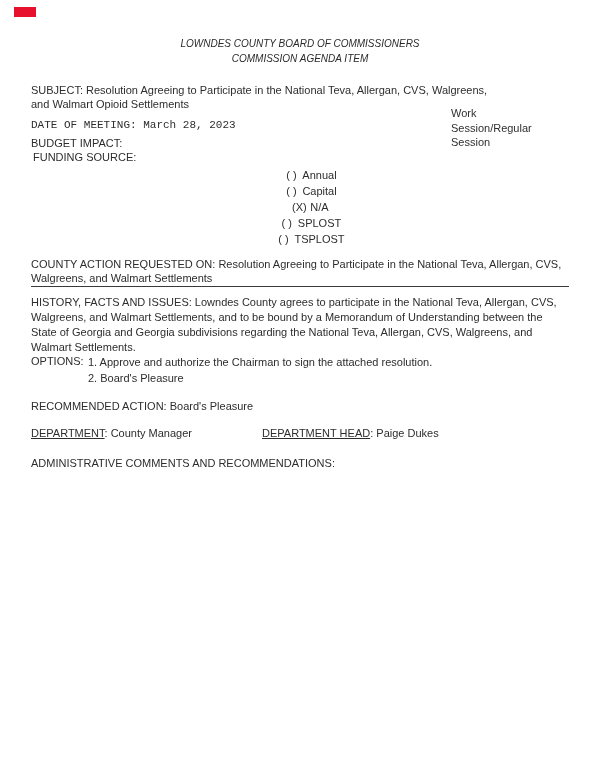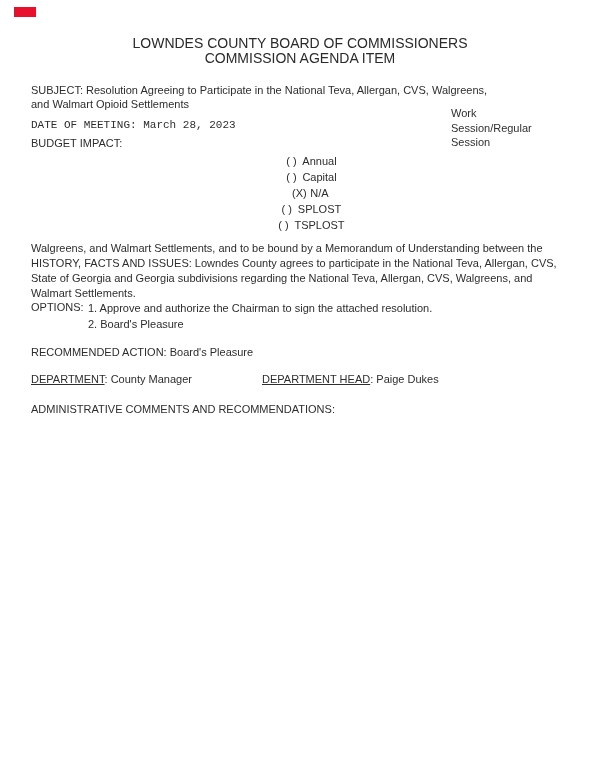--- a/index.html
+++ b/index.html
@@ -19,23 +19,24 @@
   }
   .red-marker{
     position:absolute;
     left:14px; top:7px;
     width:22px; height:10px;
     background:#e8112d;
   }
   .doc-header{
     margin-top:36px;
     text-align:center;
-    font-size:14px;
+    font-size:10px;
     line-height:15px;
     color:#2a2a2a;
+    font-style:italic;
   }
   .subject{margin-top:17px;line-height:14px;}
   .date-row{margin-top:7px;line-height:14px;font-family:Liberation Mono, monospace;}
   .session-block{
     position:absolute;
     left:451px; top:106px;
     width:95px;
     line-height:14.5px;
     color:#2f2f2f;
   }
@@ -82,43 +83,48 @@
     </div>
 
     <div class="subject">
       <span class="line">SUBJECT: Resolution Agreeing to Participate in the National Teva, Allergan, CVS, Walgreens,</span>
       <span class="line">and Walmart Opioid Settlements</span>
     </div>
 
     <div class="date-row">DATE OF MEETING: March 28, 2023</div>
 
     <div class="budget">BUDGET IMPACT:</div>
+    <div class="funding">FUNDING SOURCE:</div>
 
     <div class="fund-list">
       <div class="fund-item">
         <span class="marker">( )</span><span>Annual</span>
       </div>
       <div class="fund-item">
         <span class="marker">( )</span><span>Capital</span>
       </div>
       <div class="fund-item">
         <span class="marker">(X)</span><span>N/A</span>
       </div>
       <div class="fund-item">
         <span class="marker">( )</span><span>SPLOST</span>
       </div>
       <div class="fund-item">
         <span class="marker">( )</span><span>TSPLOST</span>
       </div>
     </div>
 
+    <div class="county-action">
+      <span class="line">COUNTY ACTION REQUESTED ON: Resolution Agreeing to Participate in the National Teva, Allergan, CVS,</span>
+      <span class="line">Walgreens, and Walmart Settlements</span>
+    </div>
 
     <div class="history">
+      <span class="line">HISTORY, FACTS AND ISSUES: Lowndes County agrees to participate in the National Teva, Allergan, CVS,</span>
       <span class="line">Walgreens, and Walmart Settlements, and to be bound by a Memorandum of Understanding between the</span>
-      <span class="line">HISTORY, FACTS AND ISSUES: Lowndes County agrees to participate in the National Teva, Allergan, CVS,</span>
       <span class="line">State of Georgia and Georgia subdivisions regarding the National Teva, Allergan, CVS, Walgreens, and</span>
       <span class="line">Walmart Settlements.</span>
     </div>
 
     <div class="options-row">
       <span class="opt-label">OPTIONS:</span>
       <span class="options-col">
         <span class="line">1. Approve and authorize the Chairman to sign the attached resolution.</span>
         <span class="line">2. Board's Pleasure</span>
       </span>

